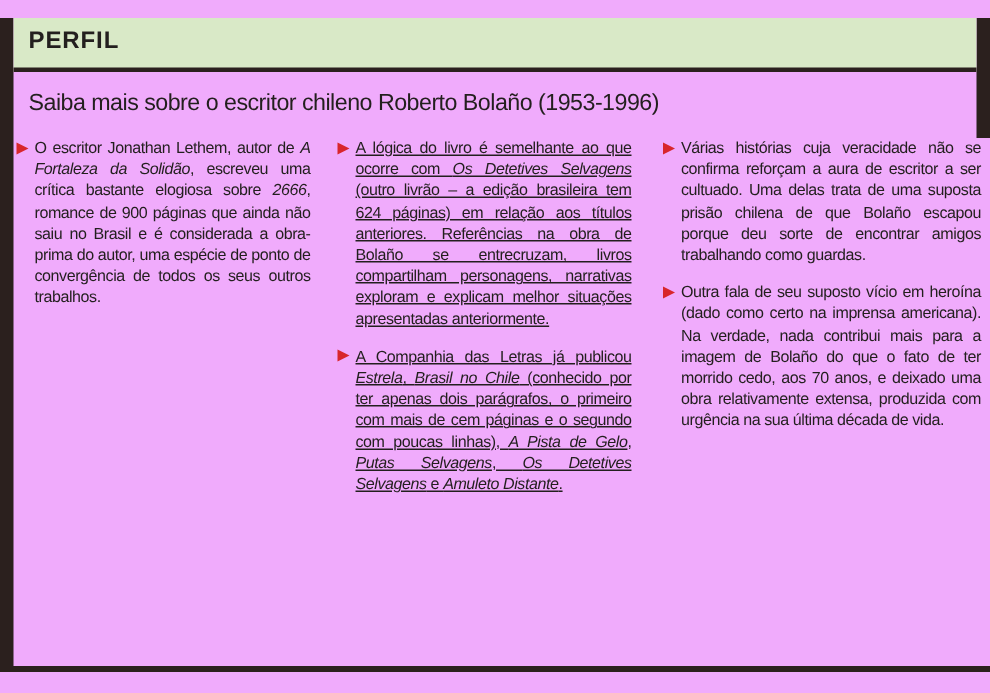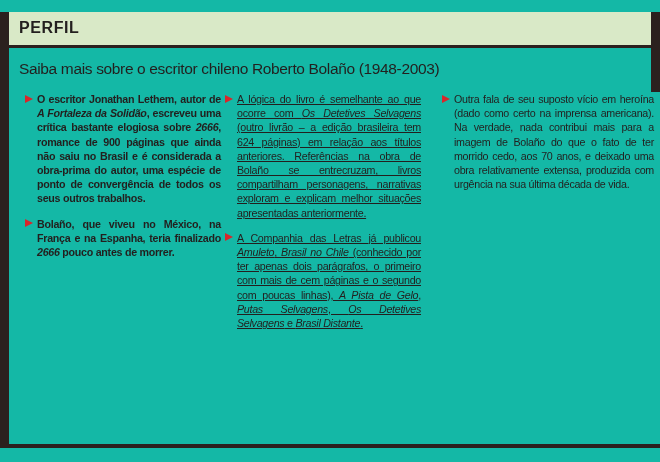--- a/index.html
+++ b/index.html
@@ -13,21 +13,21 @@
     overflow: hidden;
     font-family: "Liberation Sans", sans-serif;
     color: #231f1e;
   }
 
   #infobox {
     position: relative;
     width: 660px;
     height: 462px;
     box-sizing: border-box;
-    background: #14b8a6;
+    background: #f0abfc;
   }
 
   
   .rail-left {
     position: absolute;
     left: 0px;
     top: 12px;
     width: 9px;
     height: 432px;
     background: #2b201e;
@@ -83,21 +83,21 @@
     left: 9px;
     top: 92px;
     width: 651px;
     height: 345px;
   }
   .col {
     position: absolute;
     top: 0;
     width: 196px;
   }
-  .col-1 { left: 16px; font-weight: bold; }
+  .col-1 { left: 2px; }
   .col-2 { left: 216px; text-decoration: underline; }
   .col-3 { left: 433px; width: 212px; }
 
   .para {
     position: relative;
     padding-left: 12px;
     margin-bottom: 11px;
     font-size: 10.7px;
     line-height: 14.2px;
     letter-spacing: -0.28px;
@@ -136,30 +136,30 @@
 <body>
 
 <div id="infobox">
 
   <div class="rail-left"></div>
   <div class="rail-right"></div>
 
   <div class="header-band"></div>
   <div class="header-title">PERFIL</div>
 
-  <div class="subhead">Saiba mais sobre o escritor chileno Roberto Bolaño (1948-2003)</div>
+  <div class="subhead">Saiba mais sobre o escritor chileno Roberto Bolaño (1953-1996)</div>
 
   <div class="columns">
     <div class="col col-1">
         <div class="para"><span class="bullet"></span><span>O escritor Jonathan Lethem, autor de <i>A Fortaleza da Solidão</i>, escreveu uma crítica bastante elogiosa sobre <i>2666</i>, romance de 900 páginas que ainda não saiu no Brasil e é considerada a obra-prima do autor, uma espécie de ponto de convergência de todos os seus outros trabalhos.</span></div>
-        <div class="para"><span class="bullet"></span><span>Bolaño, que viveu no México, na França e na Espanha, teria finalizado <i>2666</i> pouco antes de morrer.</span></div>
       </div>
     <div class="col col-2">
         <div class="para"><span class="bullet"></span><span>A lógica do livro é semelhante ao que ocorre com <i>Os Detetives Selvagens</i> (outro livrão – a edição brasileira tem 624 páginas) em relação aos títulos anteriores. Referências na obra de Bolaño se entrecruzam, livros compartilham personagens, narrativas exploram e explicam melhor situações apresentadas anteriormente.</span></div>
-        <div class="para"><span class="bullet"></span><span>A Companhia das Letras já publicou <i>Amuleto</i>, <i>Brasil no Chile</i> (conhecido por ter apenas dois parágrafos, o primeiro com mais de cem páginas e o segundo com poucas linhas), <i>A Pista de Gelo</i>, <i>Putas Selvagens</i>, <i>Os Detetives Selvagens</i> e <i>Brasil Distante</i>.</span></div>
+        <div class="para"><span class="bullet"></span><span>A Companhia das Letras já publicou <i>Estrela</i>, <i>Brasil no Chile</i> (conhecido por ter apenas dois parágrafos, o primeiro com mais de cem páginas e o segundo com poucas linhas), <i>A Pista de Gelo</i>, <i>Putas Selvagens</i>, <i>Os Detetives Selvagens</i> e <i>Amuleto Distante</i>.</span></div>
       </div>
     <div class="col col-3">
+        <div class="para"><span class="bullet"></span><span>Várias histórias cuja veracidade não se confirma reforçam a aura de escritor a ser cultuado. Uma delas trata de uma suposta prisão chilena de que Bolaño escapou porque deu sorte de encontrar amigos trabalhando como guardas.</span></div>
         <div class="para"><span class="bullet"></span><span>Outra fala de seu suposto vício em heroína (dado como certo na imprensa americana). Na verdade, nada contribui mais para a imagem de Bolaño do que o fato de ter morrido cedo, aos 70 anos, e deixado uma obra relativamente extensa, produzida com urgência na sua última década de vida.</span></div>
       </div>
   </div>
 
   <div class="bottom-rule"></div>
 </div>
 
 </body></html>

